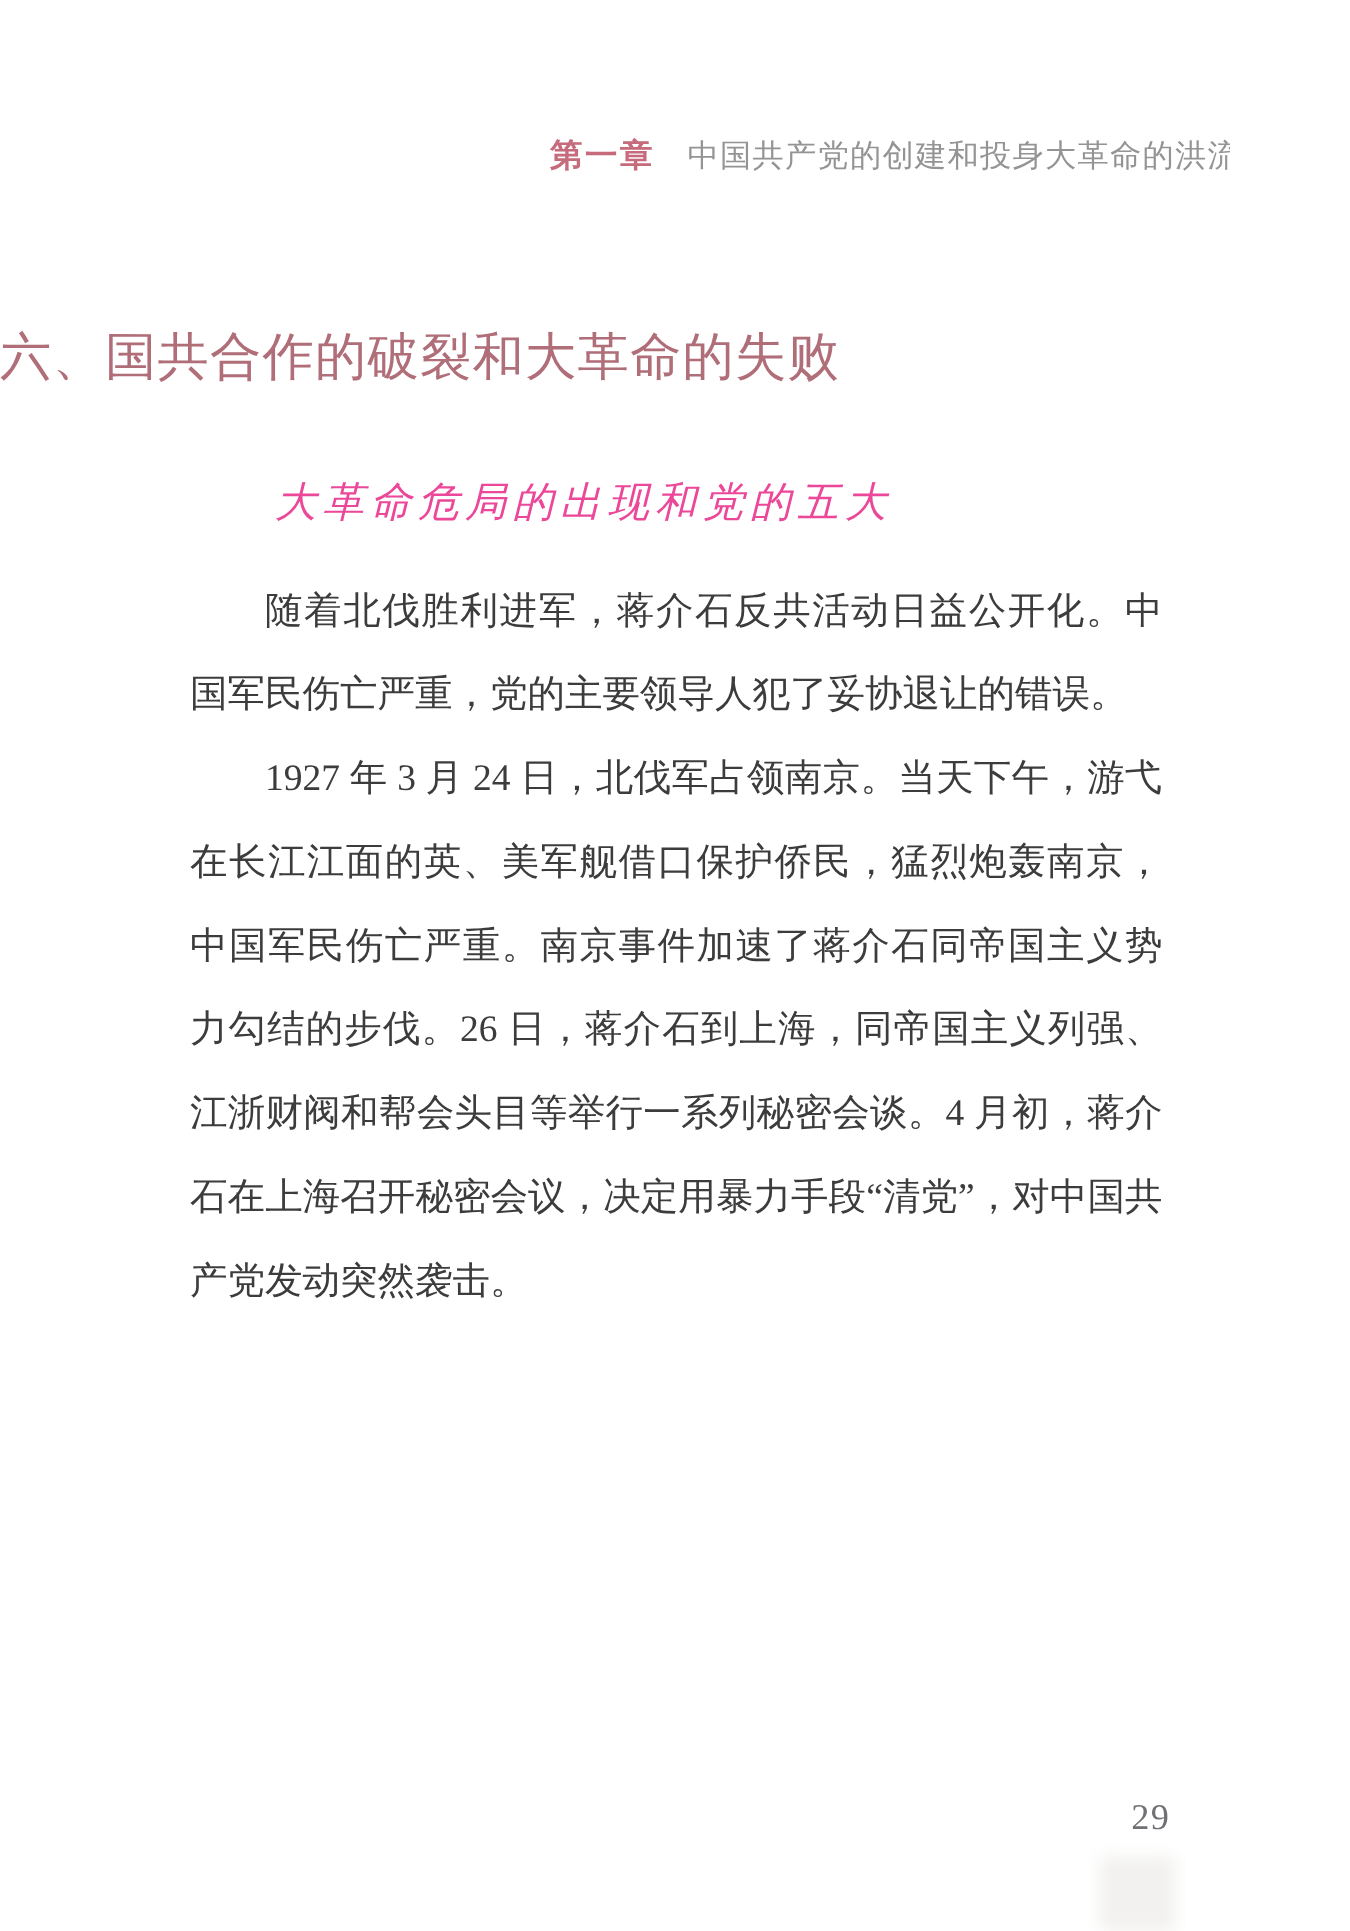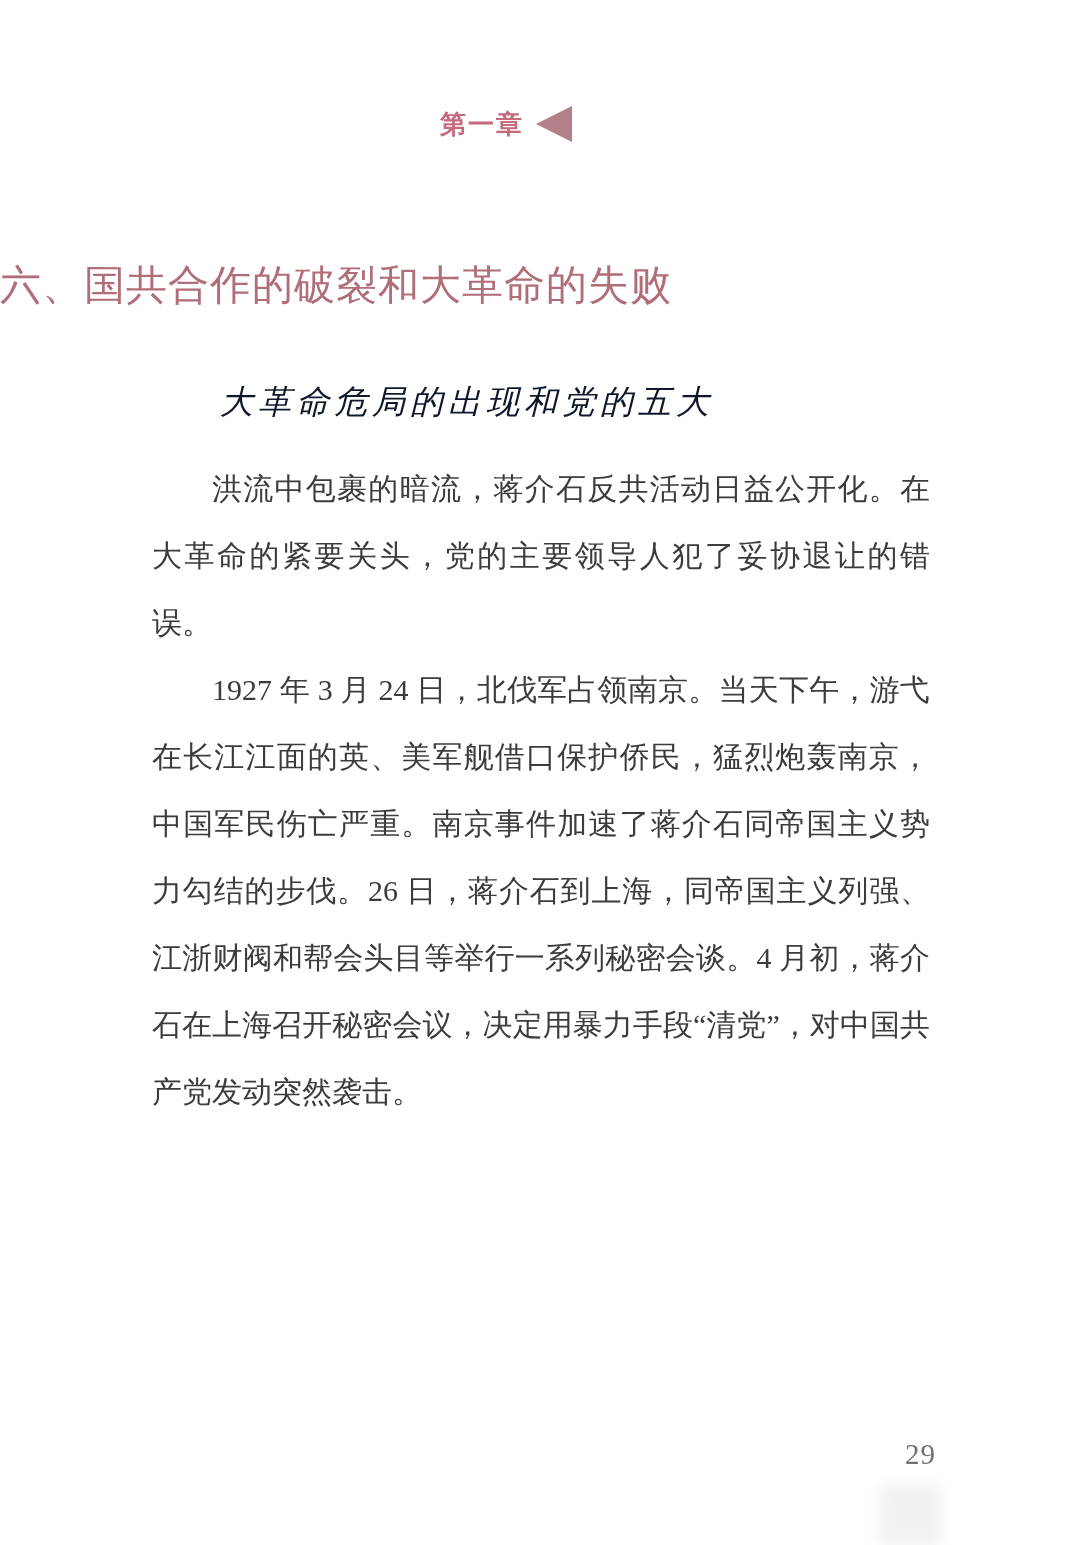--- a/index.html
+++ b/index.html
@@ -56,21 +56,21 @@
     color: var(--title-rose, #b06e79);
   }
   .section-subtitle {
     position: absolute;
     top: 380px;
     left: 220px;
     font-family: "Liberation Serif", "DejaVu Serif", serif;
     font-style: italic;
     font-size: 33px;
     letter-spacing: 5px;
-    color: #0f172a;
+    color: #ec4899;
   }
   
   .body-text {
     position: absolute;
     top: 455px;
     left: 152px;
     width: 778px;
     font-size: 30px;
     line-height: 67px;
     text-align: justify;
@@ -99,29 +99,30 @@
     filter: blur(6px);
   }
 </style>
 </head>
 <body>
 
 <div class="page">
 
   <div class="running-header">
     <span class="chapter-label">第一章</span>
+    <span class="chapter-title">中国共产党的创建和投身大革命的洪流</span>
     <span class="tri-left"></span>
   </div>
 
   <div class="section-title">六、国共合作的破裂和大革命的失败</div>
 
   <div class="section-subtitle">大革命危局的出现和党的五大</div>
 
   <div class="body-text">
-      <p>洪流中包裹的暗流，蒋介石反共活动日益公开化。在大革命的紧要关头，党的主要领导人犯了妥协退让的错误。</p>
+      <p>随着北伐胜利进军，蒋介石反共活动日益公开化。中国军民伤亡严重，党的主要领导人犯了妥协退让的错误。</p>
       <p>1927 年 3 月 24 日，北伐军占领南京。当天下午，游弋在长江江面的英、美军舰借口保护侨民，猛烈炮轰南京，中国军民伤亡严重。南京事件加速了蒋介石同帝国主义势力勾结的步伐。26 日，蒋介石到上海，同帝国主义列强、江浙财阀和帮会头目等举行一系列秘密会谈。4 月初，蒋介石在上海召开秘密会议，决定用暴力手段“清党”，对中国共产党发动突然袭击。</p>
     </div>
 
   <div class="smudge"></div>
 
   <div class="page-number">29</div>
 
 </div>
 
 </body></html>

